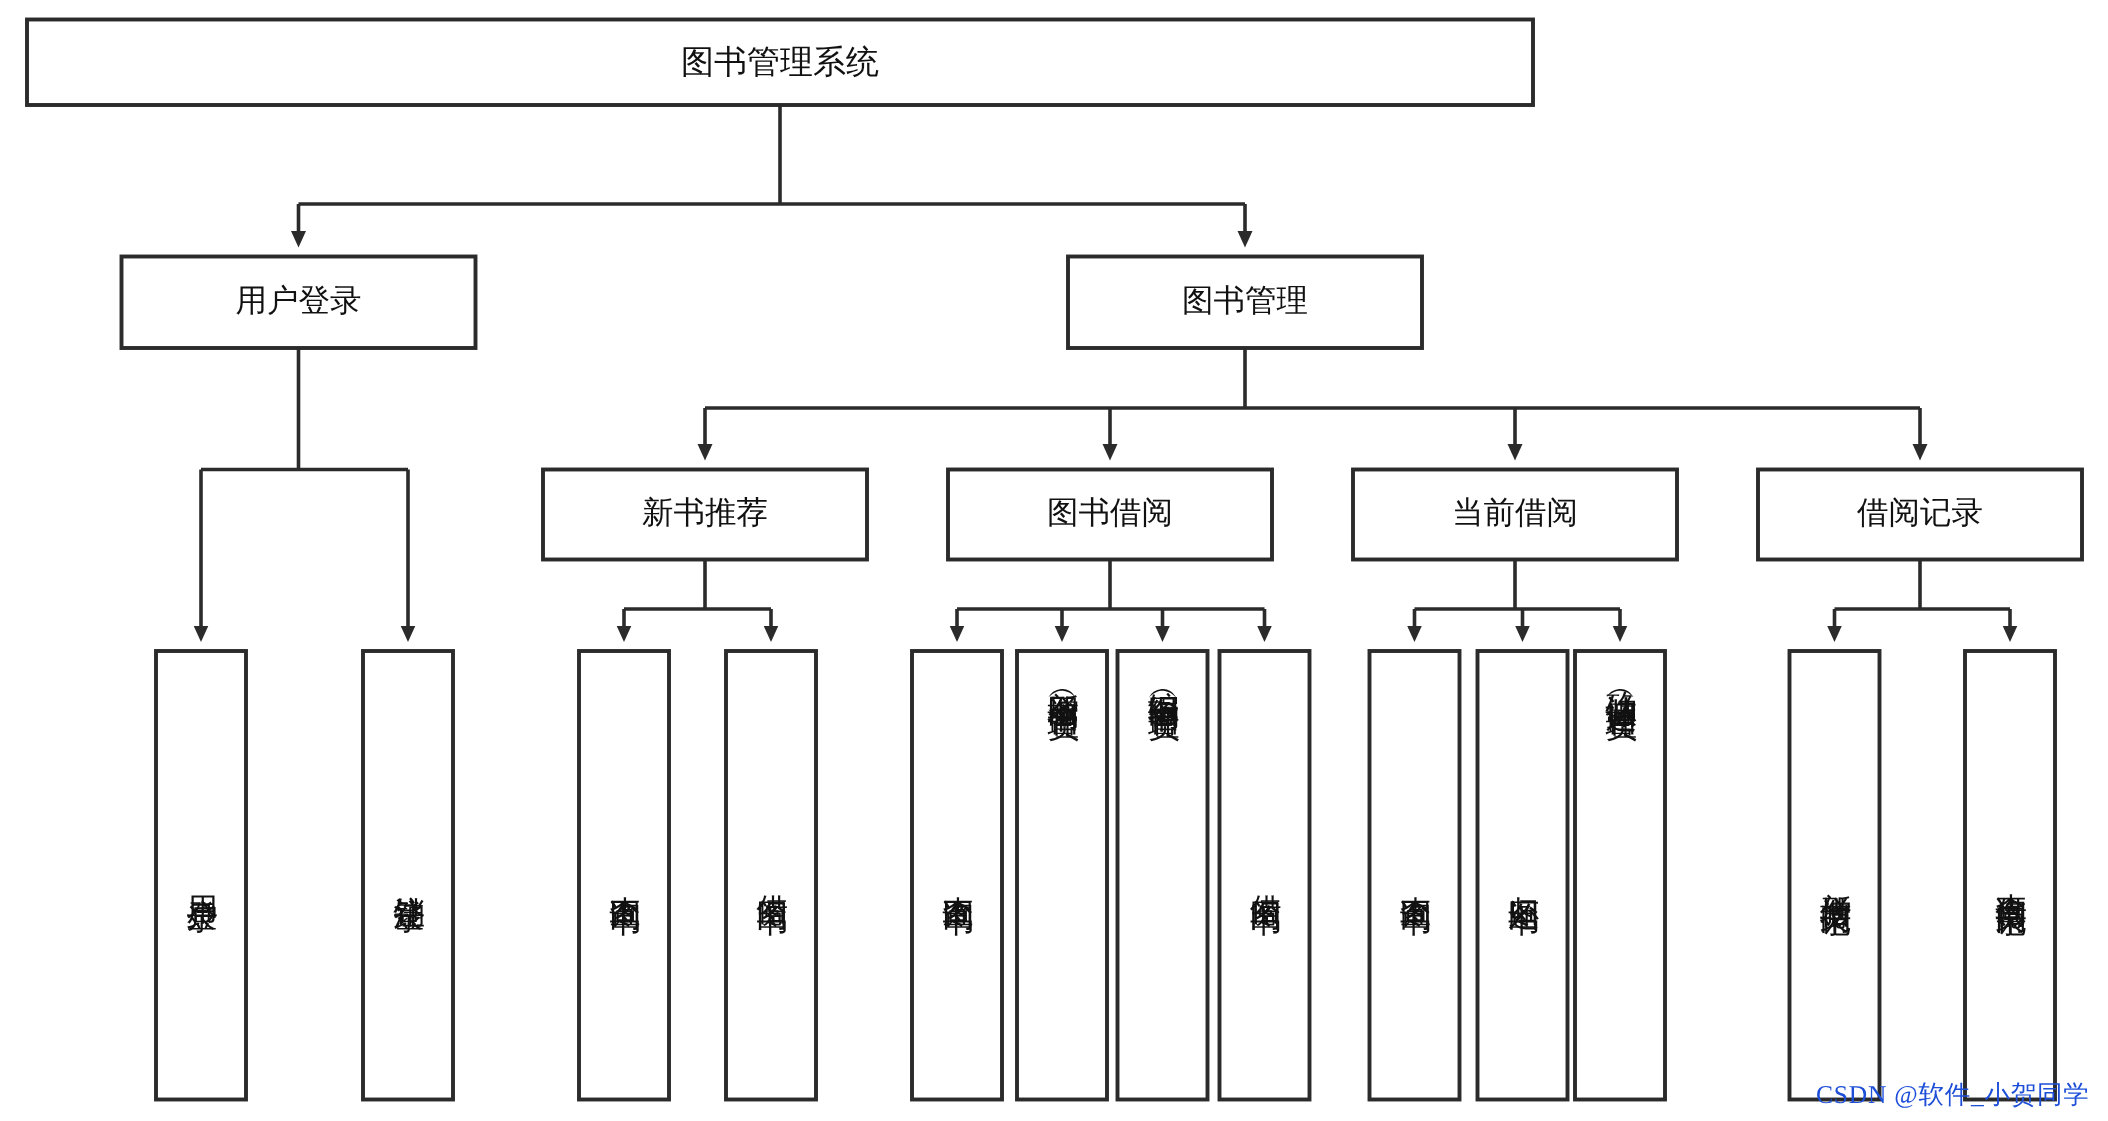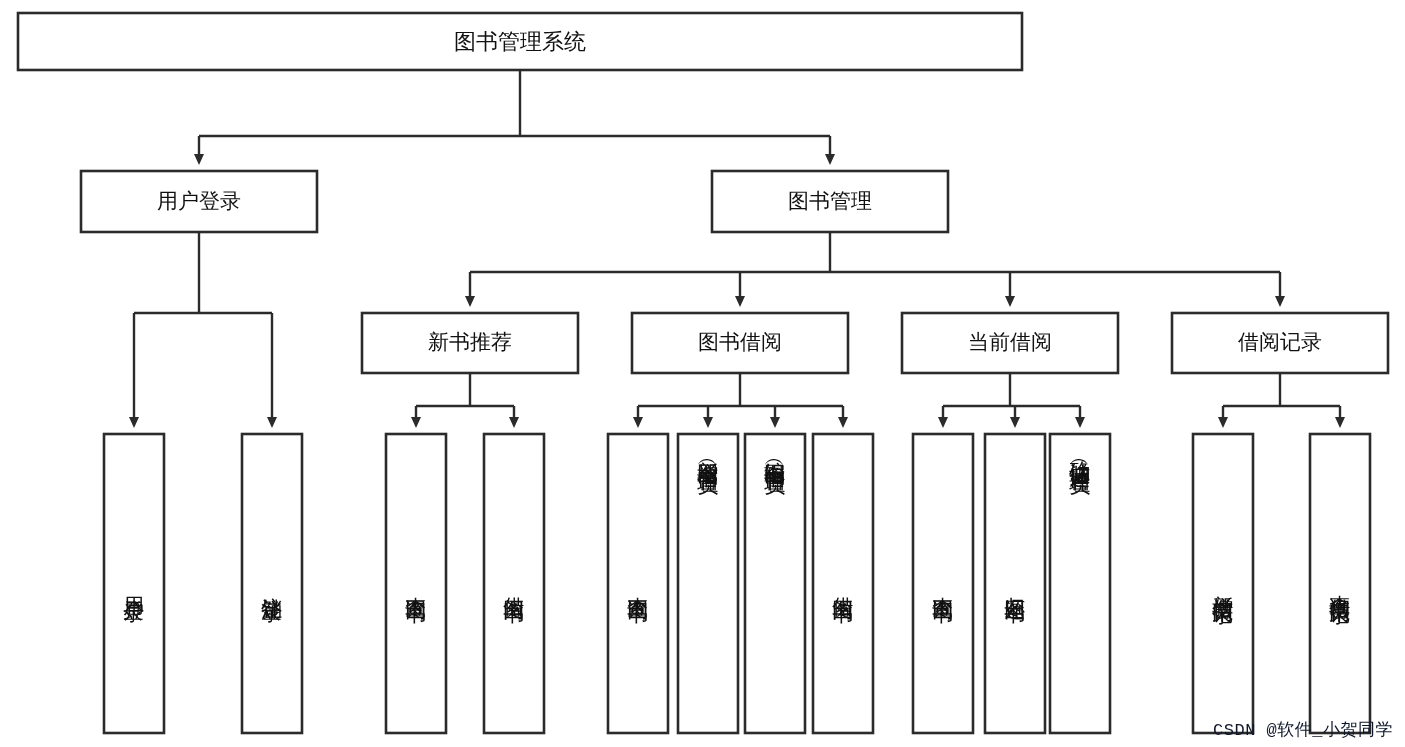--- a/index.html
+++ b/index.html
@@ -68,23 +68,23 @@
     line-height: 1.22;
     letter-spacing: 2px;
     color: #111111;
     white-space: pre;
     text-align: center;
   }
   .watermark {
     position: absolute;
     right: 12px;
     bottom: 6px;
-    font-family: Liberation Mono, monospace;
+    font-family: Liberation Serif, serif;
     font-size: 17px;
-    color: #0f172a;
+    color: #1d4ed8;
     letter-spacing: 0.5px;
     white-space: nowrap;
     pointer-events: none;
   }
 </style>
 </head>
 <body>
 
 <div id="diagram-root">
 

